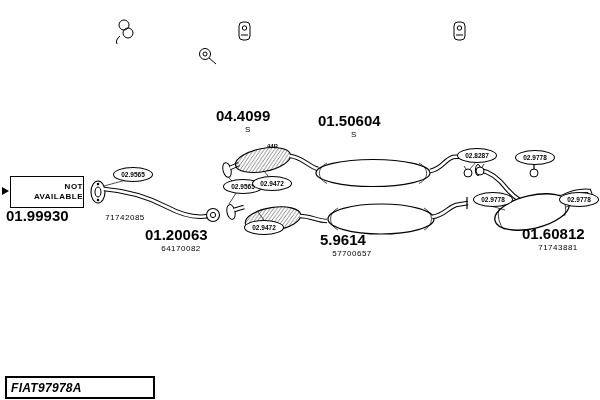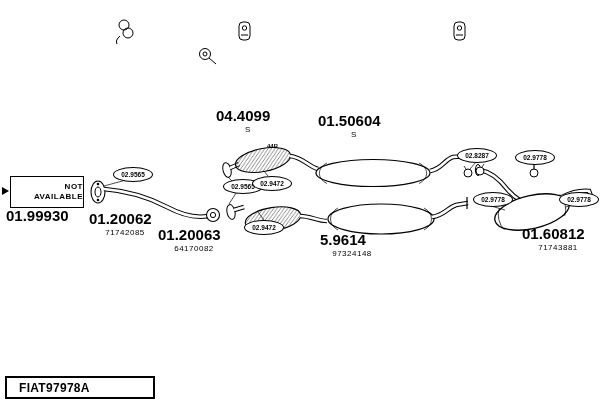--- a/index.html
+++ b/index.html
@@ -17,21 +17,21 @@
           background:#fff;display:flex;align-items:center;justify-content:center;
           font-weight:bold;font-size:6.5px;line-height:7px;}
   .na-box{position:absolute;left:10px;top:176px;width:72px;height:30px;border:1px solid #000;
           display:flex;flex-direction:column;align-items:flex-end;justify-content:center;
           font-weight:bold;font-size:8px;line-height:10px;letter-spacing:0.5px;background:#fff;}
   .na-arrow{position:absolute;left:2px;top:187px;width:0;height:0;
             border-top:4px solid transparent;border-bottom:4px solid transparent;border-left:7px solid #000;}
   .tiny-note{position:absolute;font-size:6px;font-weight:bold;line-height:6px;}
   .footer-box{position:absolute;left:5px;top:376px;width:146px;height:19px;border:2px solid #000;
               display:flex;align-items:center;background:#fff;}
-  .footer-box span{font-weight:bold;font-size:12px;padding-left:12px;letter-spacing:0.3px;}
+  .footer-box span{font-weight:bold;font-size:12px;padding-left:4px;letter-spacing:0.3px;font-style:italic;}
 </style>
 </head>
 <body>
 
 <div class="stage">
 
   <svg width="600" height="400" viewBox="0 0 600 400">
     <defs>
       <pattern id="hatch" patternUnits="userSpaceOnUse" width="4" height="4">
         <path d="M0,4 L4,0" stroke="#000" stroke-width="0.5"></path>
@@ -142,30 +142,29 @@
     <span class="sub">S</span>
   </div>
   <div class="plabel" style="left:318px;top:113px;width:72px">
     <span>01.50604</span>
     <span class="sub">S</span>
   </div>
   <div class="plabel" style="left:6px;top:208px">
     <span>01.99930</span>
   </div>
   <div class="plabel" style="left:89px;top:211px;width:72px">
-    <span>01.20062</span>
     <span class="sub">71742085</span>
   </div>
-  <div class="plabel" style="left:158px;top:227px;width:72px">
+  <div class="plabel" style="left:145px;top:227px;width:72px">
     <span>01.20063</span>
     <span class="sub">64170082</span>
   </div>
   <div class="plabel" style="left:320px;top:232px;width:64px">
     <span>5.9614</span>
-    <span class="sub">97324148</span>
+    <span class="sub">57700657</span>
   </div>
   <div class="plabel" style="left:522px;top:226px;width:72px">
     <span>01.60812</span>
     <span class="sub">71743881</span>
   </div>
 
   <div class="bubble" style="left:113px;top:167px">
     <span>02.9565</span>
   </div>
   <div class="bubble" style="left:223px;top:179px">

